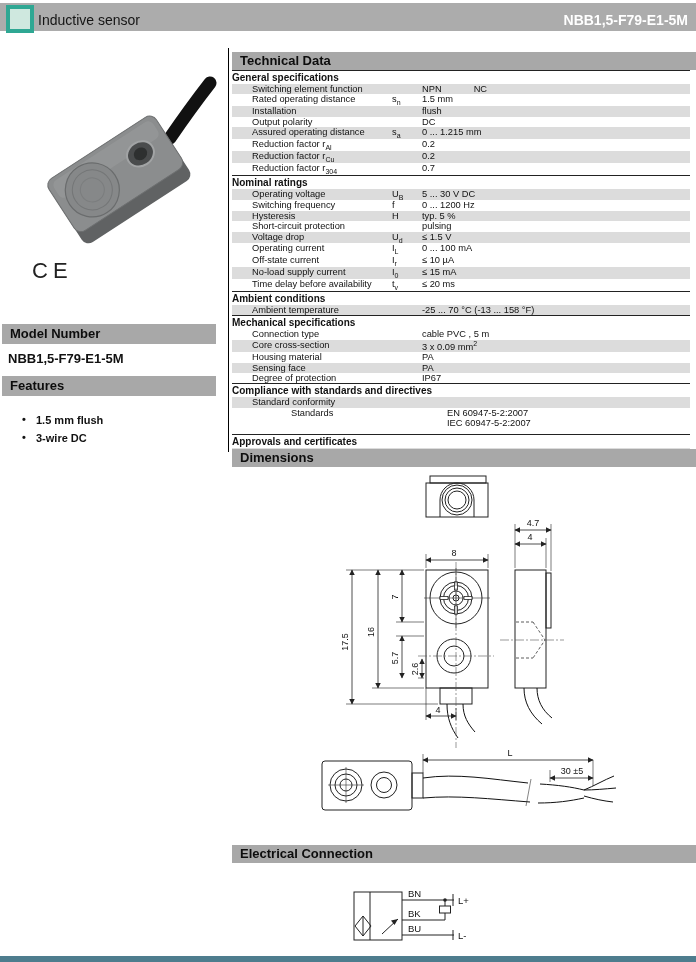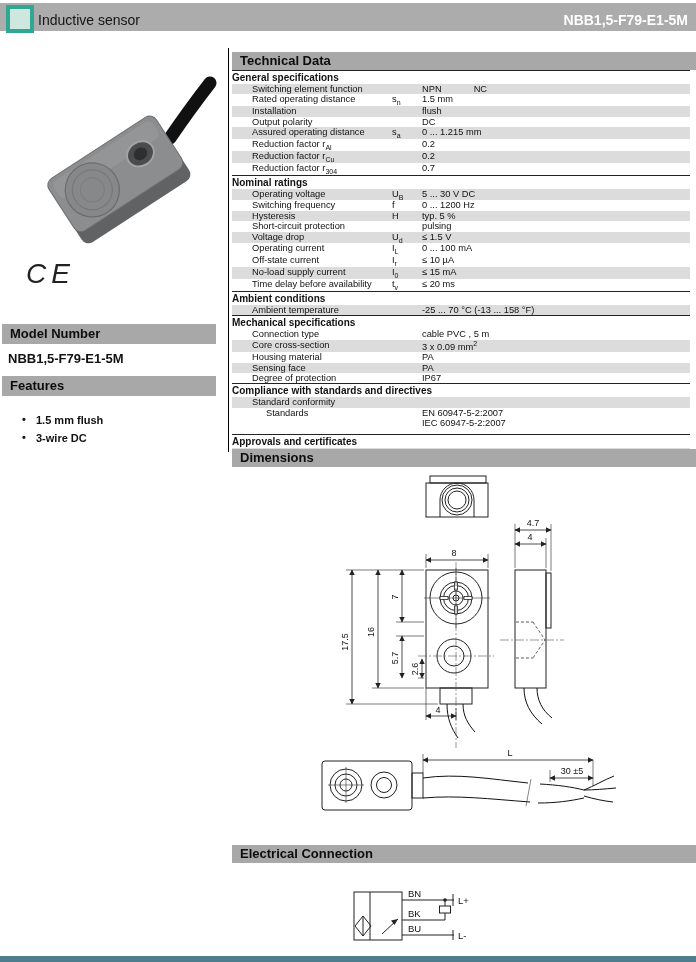--- a/index.html
+++ b/index.html
@@ -11,31 +11,31 @@
   .hdr-title{position:absolute;left:38px;top:9px;font-size:14px;font-weight:normal;color:#151515;}
   .hdr-part{position:absolute;right:8px;top:9px;font-size:14px;font-weight:bold;color:#fff;}
   
   .vdiv{position:absolute;left:228px;top:48px;width:1px;height:404px;background:#000;}
   .bar{background:#a8a8a8;font-size:13px;font-weight:bold;color:#0d0d0d;line-height:20px;padding-left:8px;}
   .leftbar{position:absolute;left:2px;width:206px;height:20px;}
   .model-value{position:absolute;left:8px;top:351px;font-size:13px;font-weight:bold;}
   .features-list{position:absolute;left:10px;top:402px;margin:12px;padding:0;list-style:none;}
   .features-list li{font-size:11px;font-weight:bold;margin-bottom:6px;padding-left:14px;position:relative;}
   .features-list li::before{content:"•";position:absolute;left:0;top:-1px;}
-  .ce{position:absolute;left:26px;top:258px;font-size:28px;letter-spacing:5px;color:#222;font-style:italic;}
+  .ce{position:absolute;left:32px;top:258px;font-size:22px;letter-spacing:5px;color:#222;}
   
   .secbar{position:absolute;left:232px;width:458px;height:18px;line-height:18px;font-size:13px;}
   
   #tech-table{position:absolute;left:232px;top:70px;width:458px;}
   .tcat{height:12px;line-height:11px;font-size:10px;font-weight:bold;border-top:1px solid #222;padding-top:1px;}
   .trow{display:flex;min-height:10.4px;line-height:10.4px;font-size:9.3px;padding-left:20px;}
   .trow.shaded{background:#dcdcdc;}
   .trow .tl{flex:0 0 140px;white-space:nowrap;}
   .trow.ind2{padding-left:34px;}
-  .trow.ind2 .tl{flex:0 0 126px;}
+  .trow.ind2 .tl{flex:0 0 126px;margin-left:25px;}
   .trow .ts{flex:0 0 30px;white-space:nowrap;}
   .trow .tv{flex:1;white-space:nowrap;}
   .trow sub{font-size:7px;line-height:1;}
   .trow sup{font-size:7px;line-height:1;}
   .tv .v2{margin-left:32px;margin-top:21px;}
   
   .ln{stroke:#222;stroke-width:1;fill:none;}
   .thin{stroke:#333;stroke-width:0.6;fill:none;}
   .dim{stroke:#222;stroke-width:0.8;fill:none;}
   .ext{stroke:#222;stroke-width:0.6;fill:none;}

